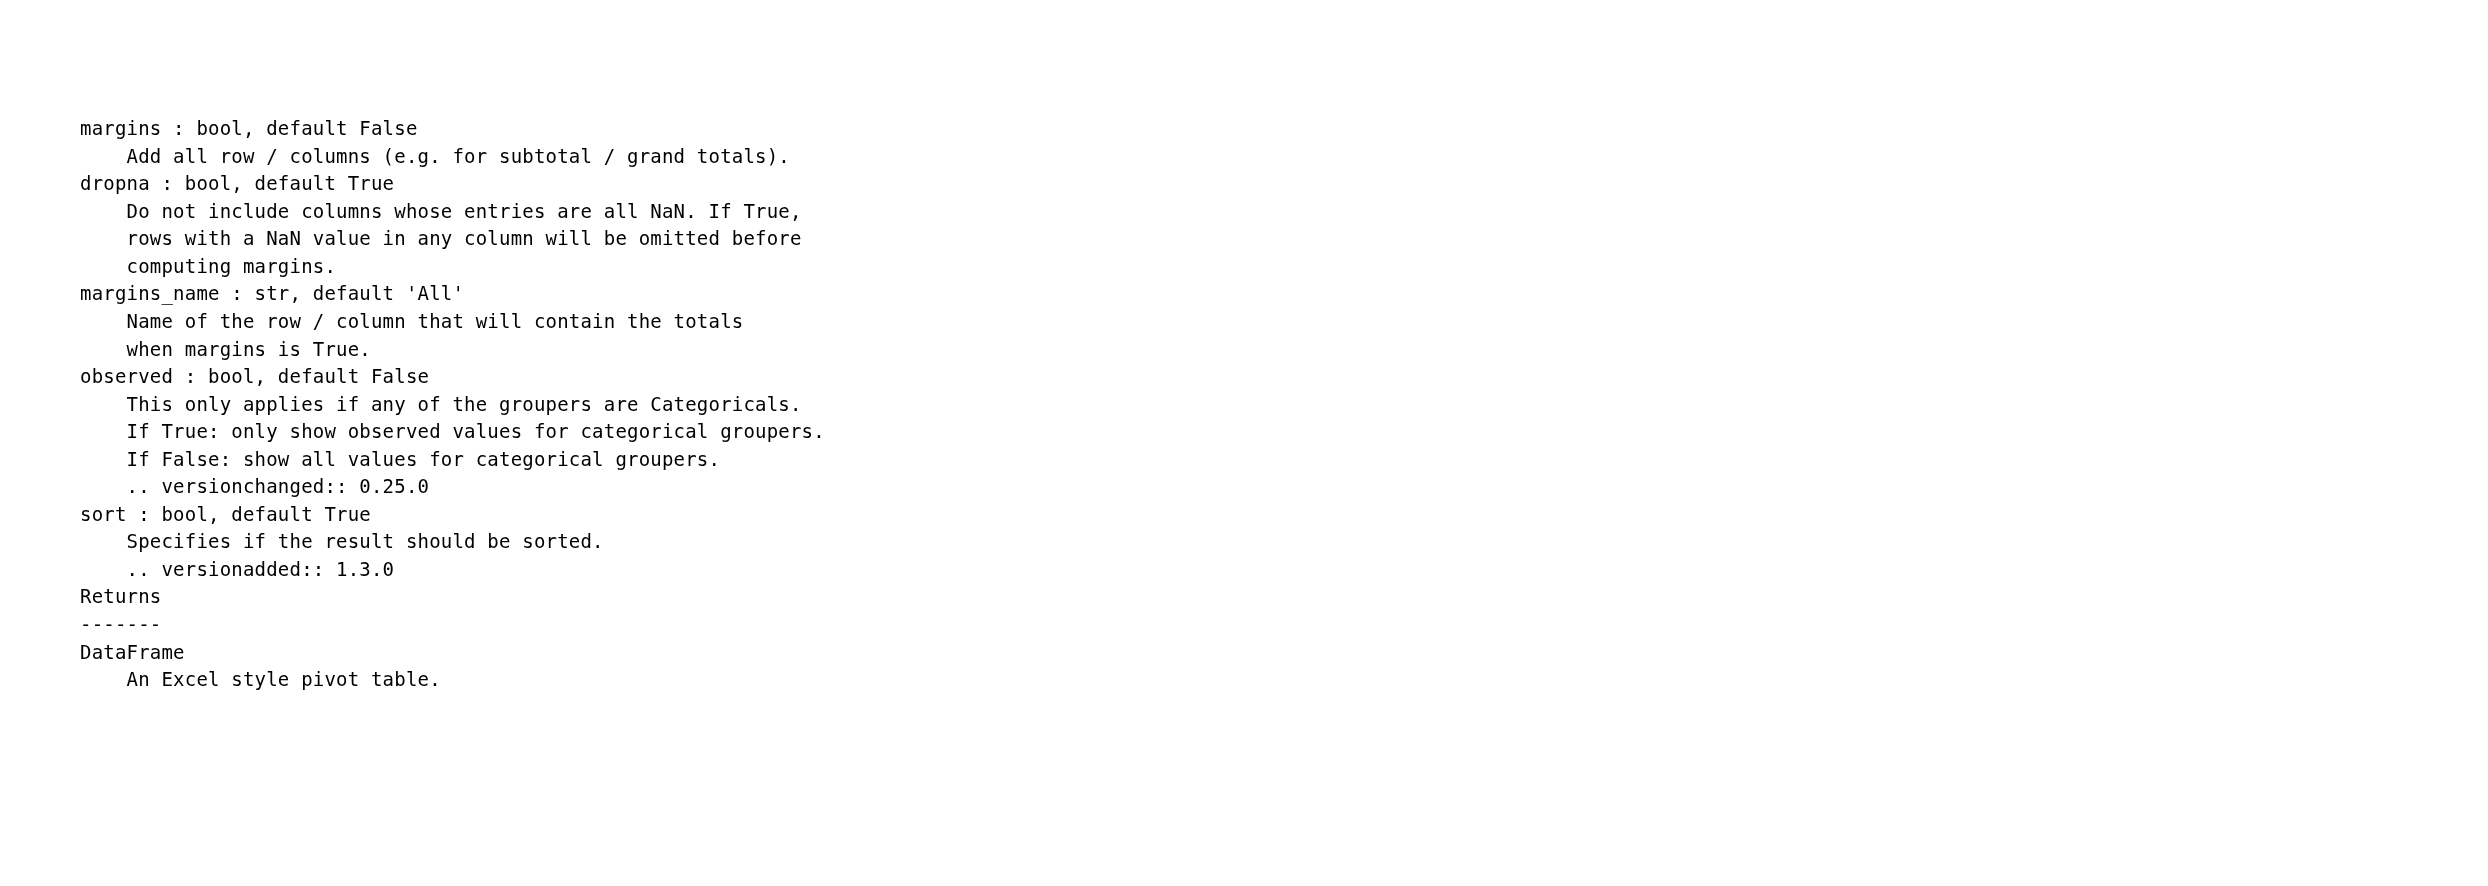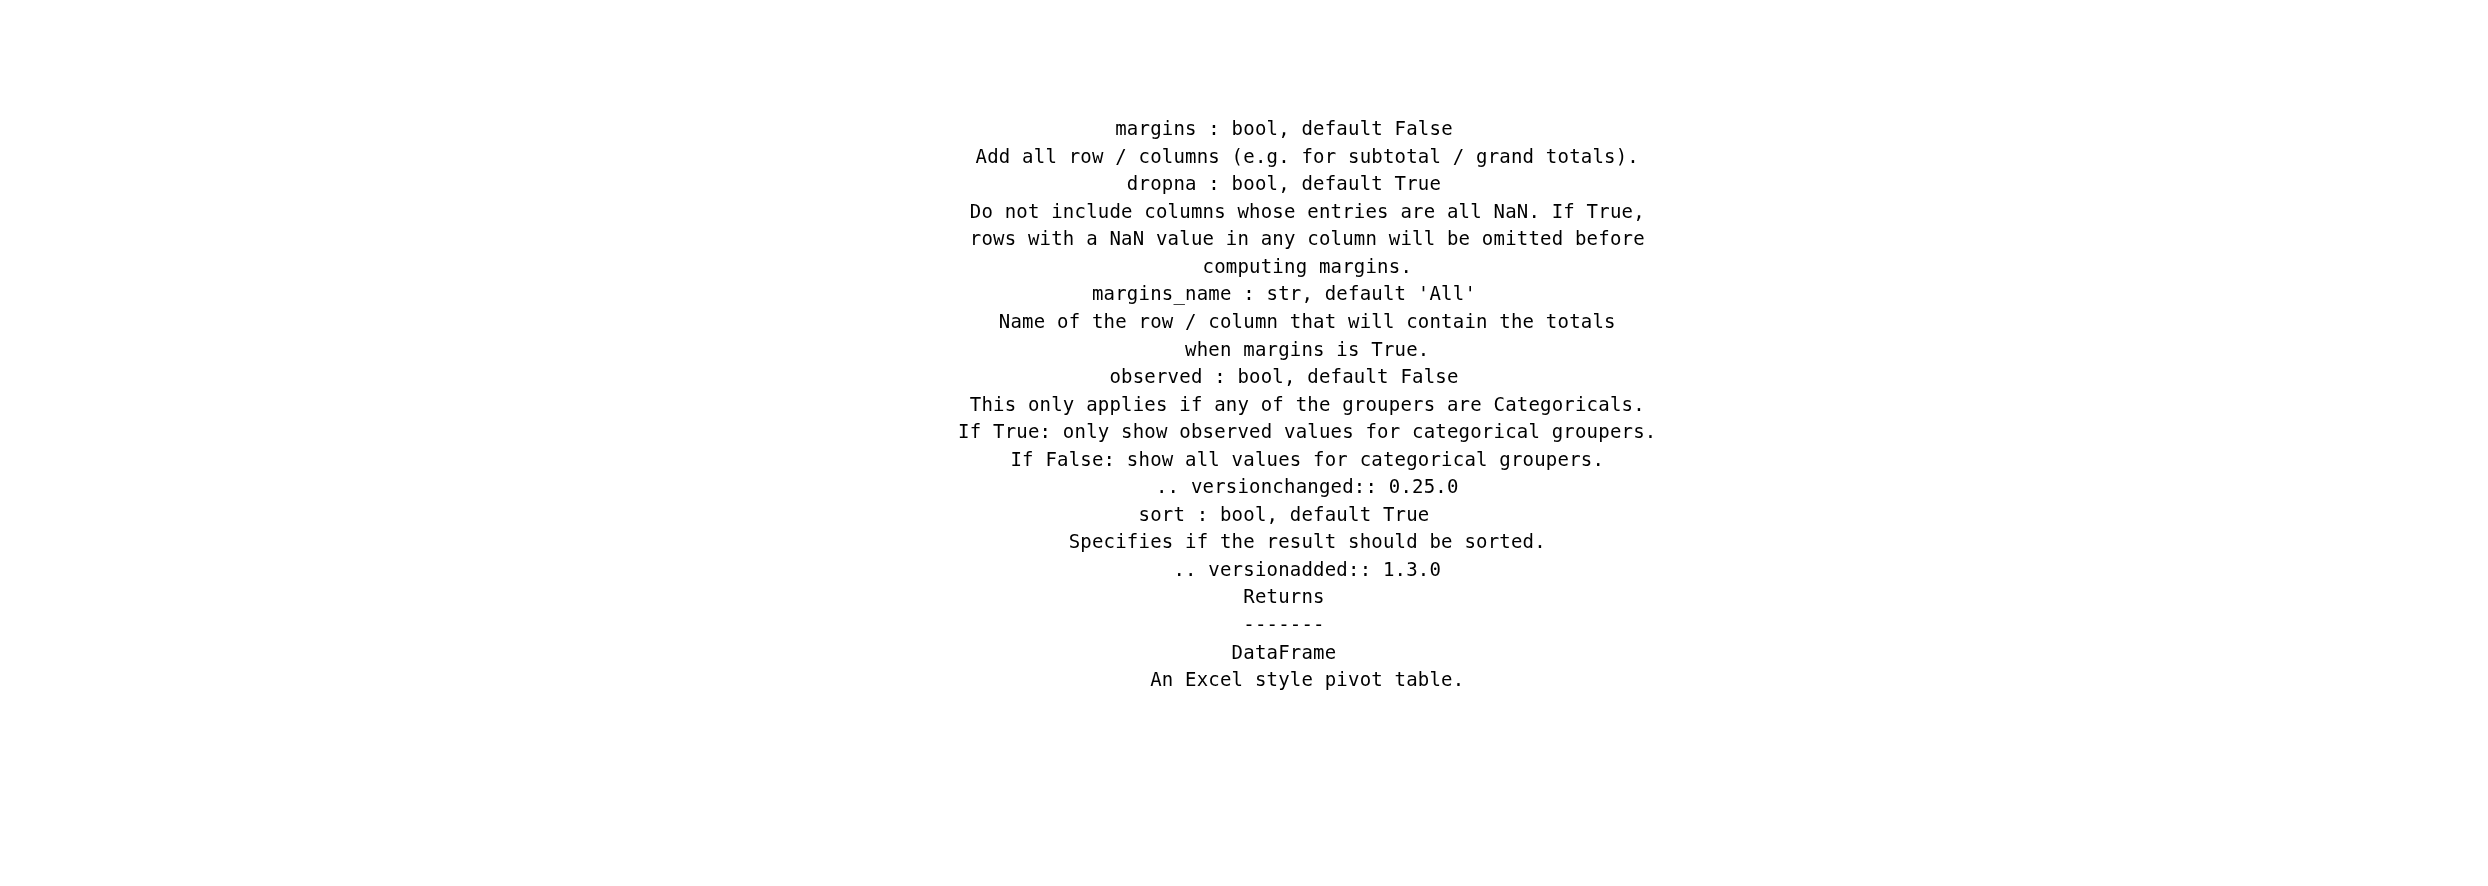--- a/index.html
+++ b/index.html
@@ -1,19 +1,18 @@
 <!DOCTYPE html>
 <html><head>
   <meta charset="utf-8">
   <style>
     * {
       margin: 0;
       padding: 0;
       box-sizing: border-box;
-      text-align: center;
     }
     body {
       background: #ffffff;
       font-family: "DejaVu Sans Mono", "Menlo", "Consolas", "Courier New", monospace;
       font-size: 19px;
       line-height: 1.45;
       color: #000000;
       white-space: pre;
       padding-left: 80px;
       padding-top: 5px;

